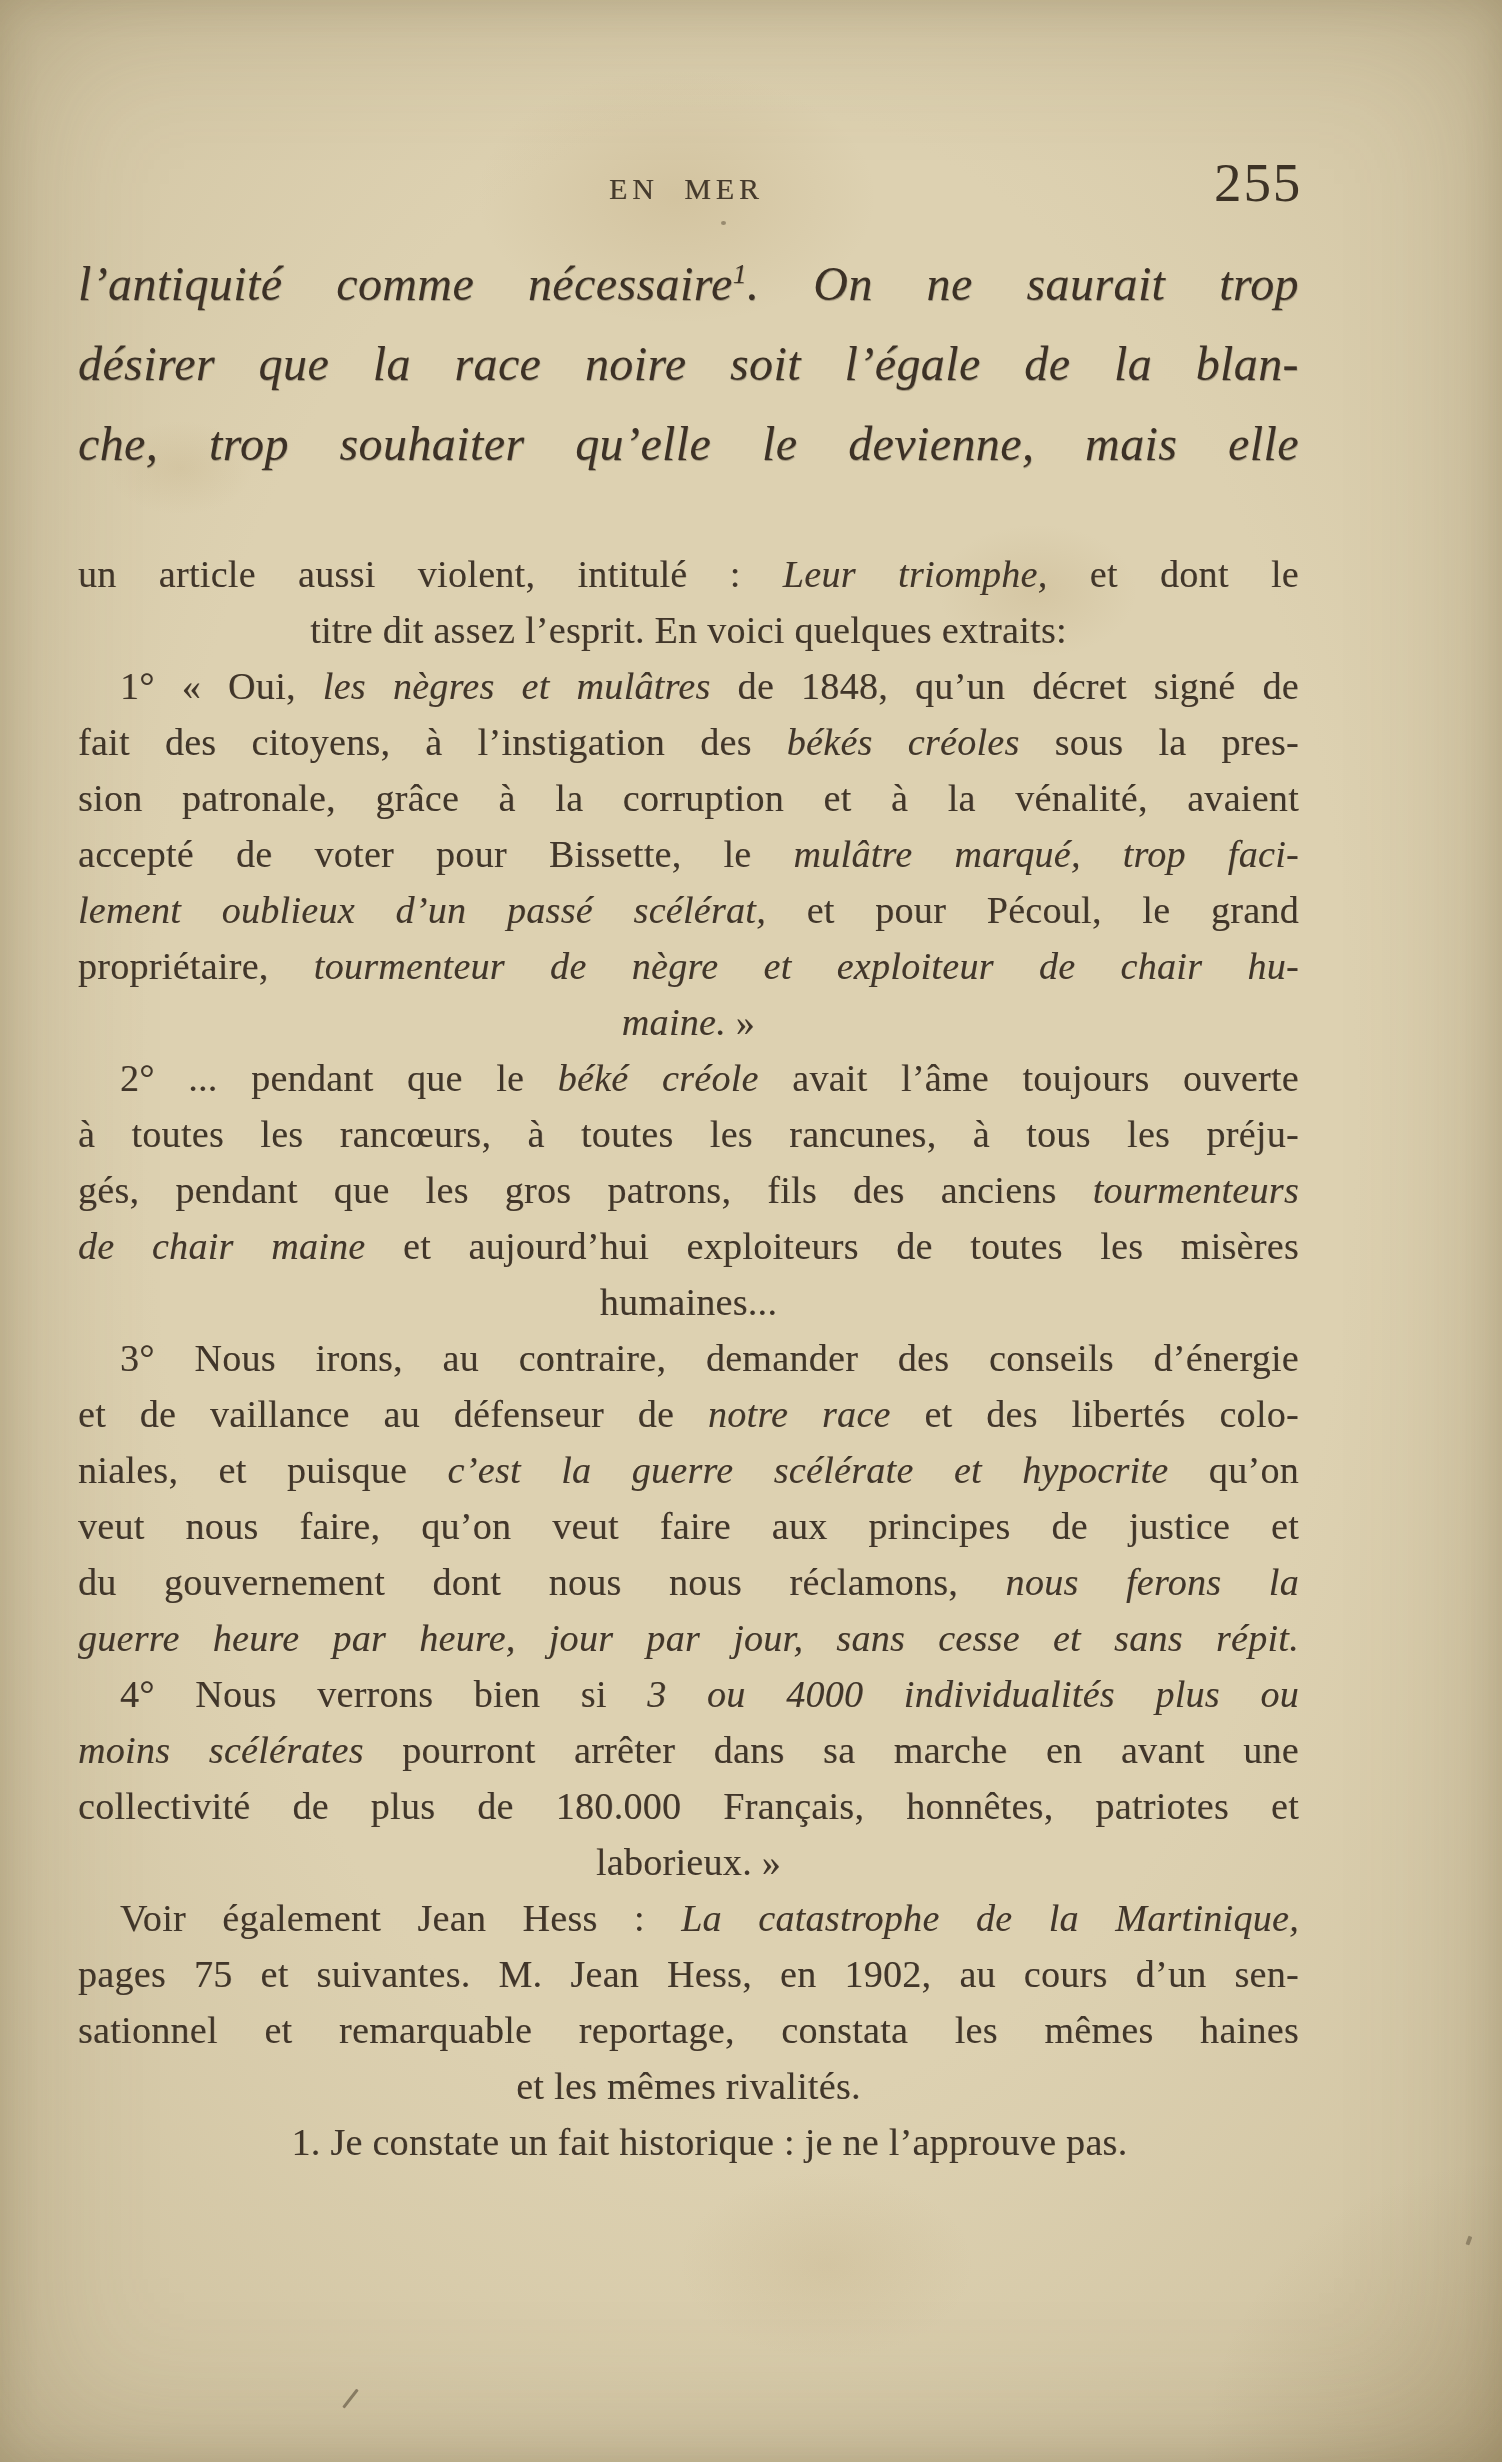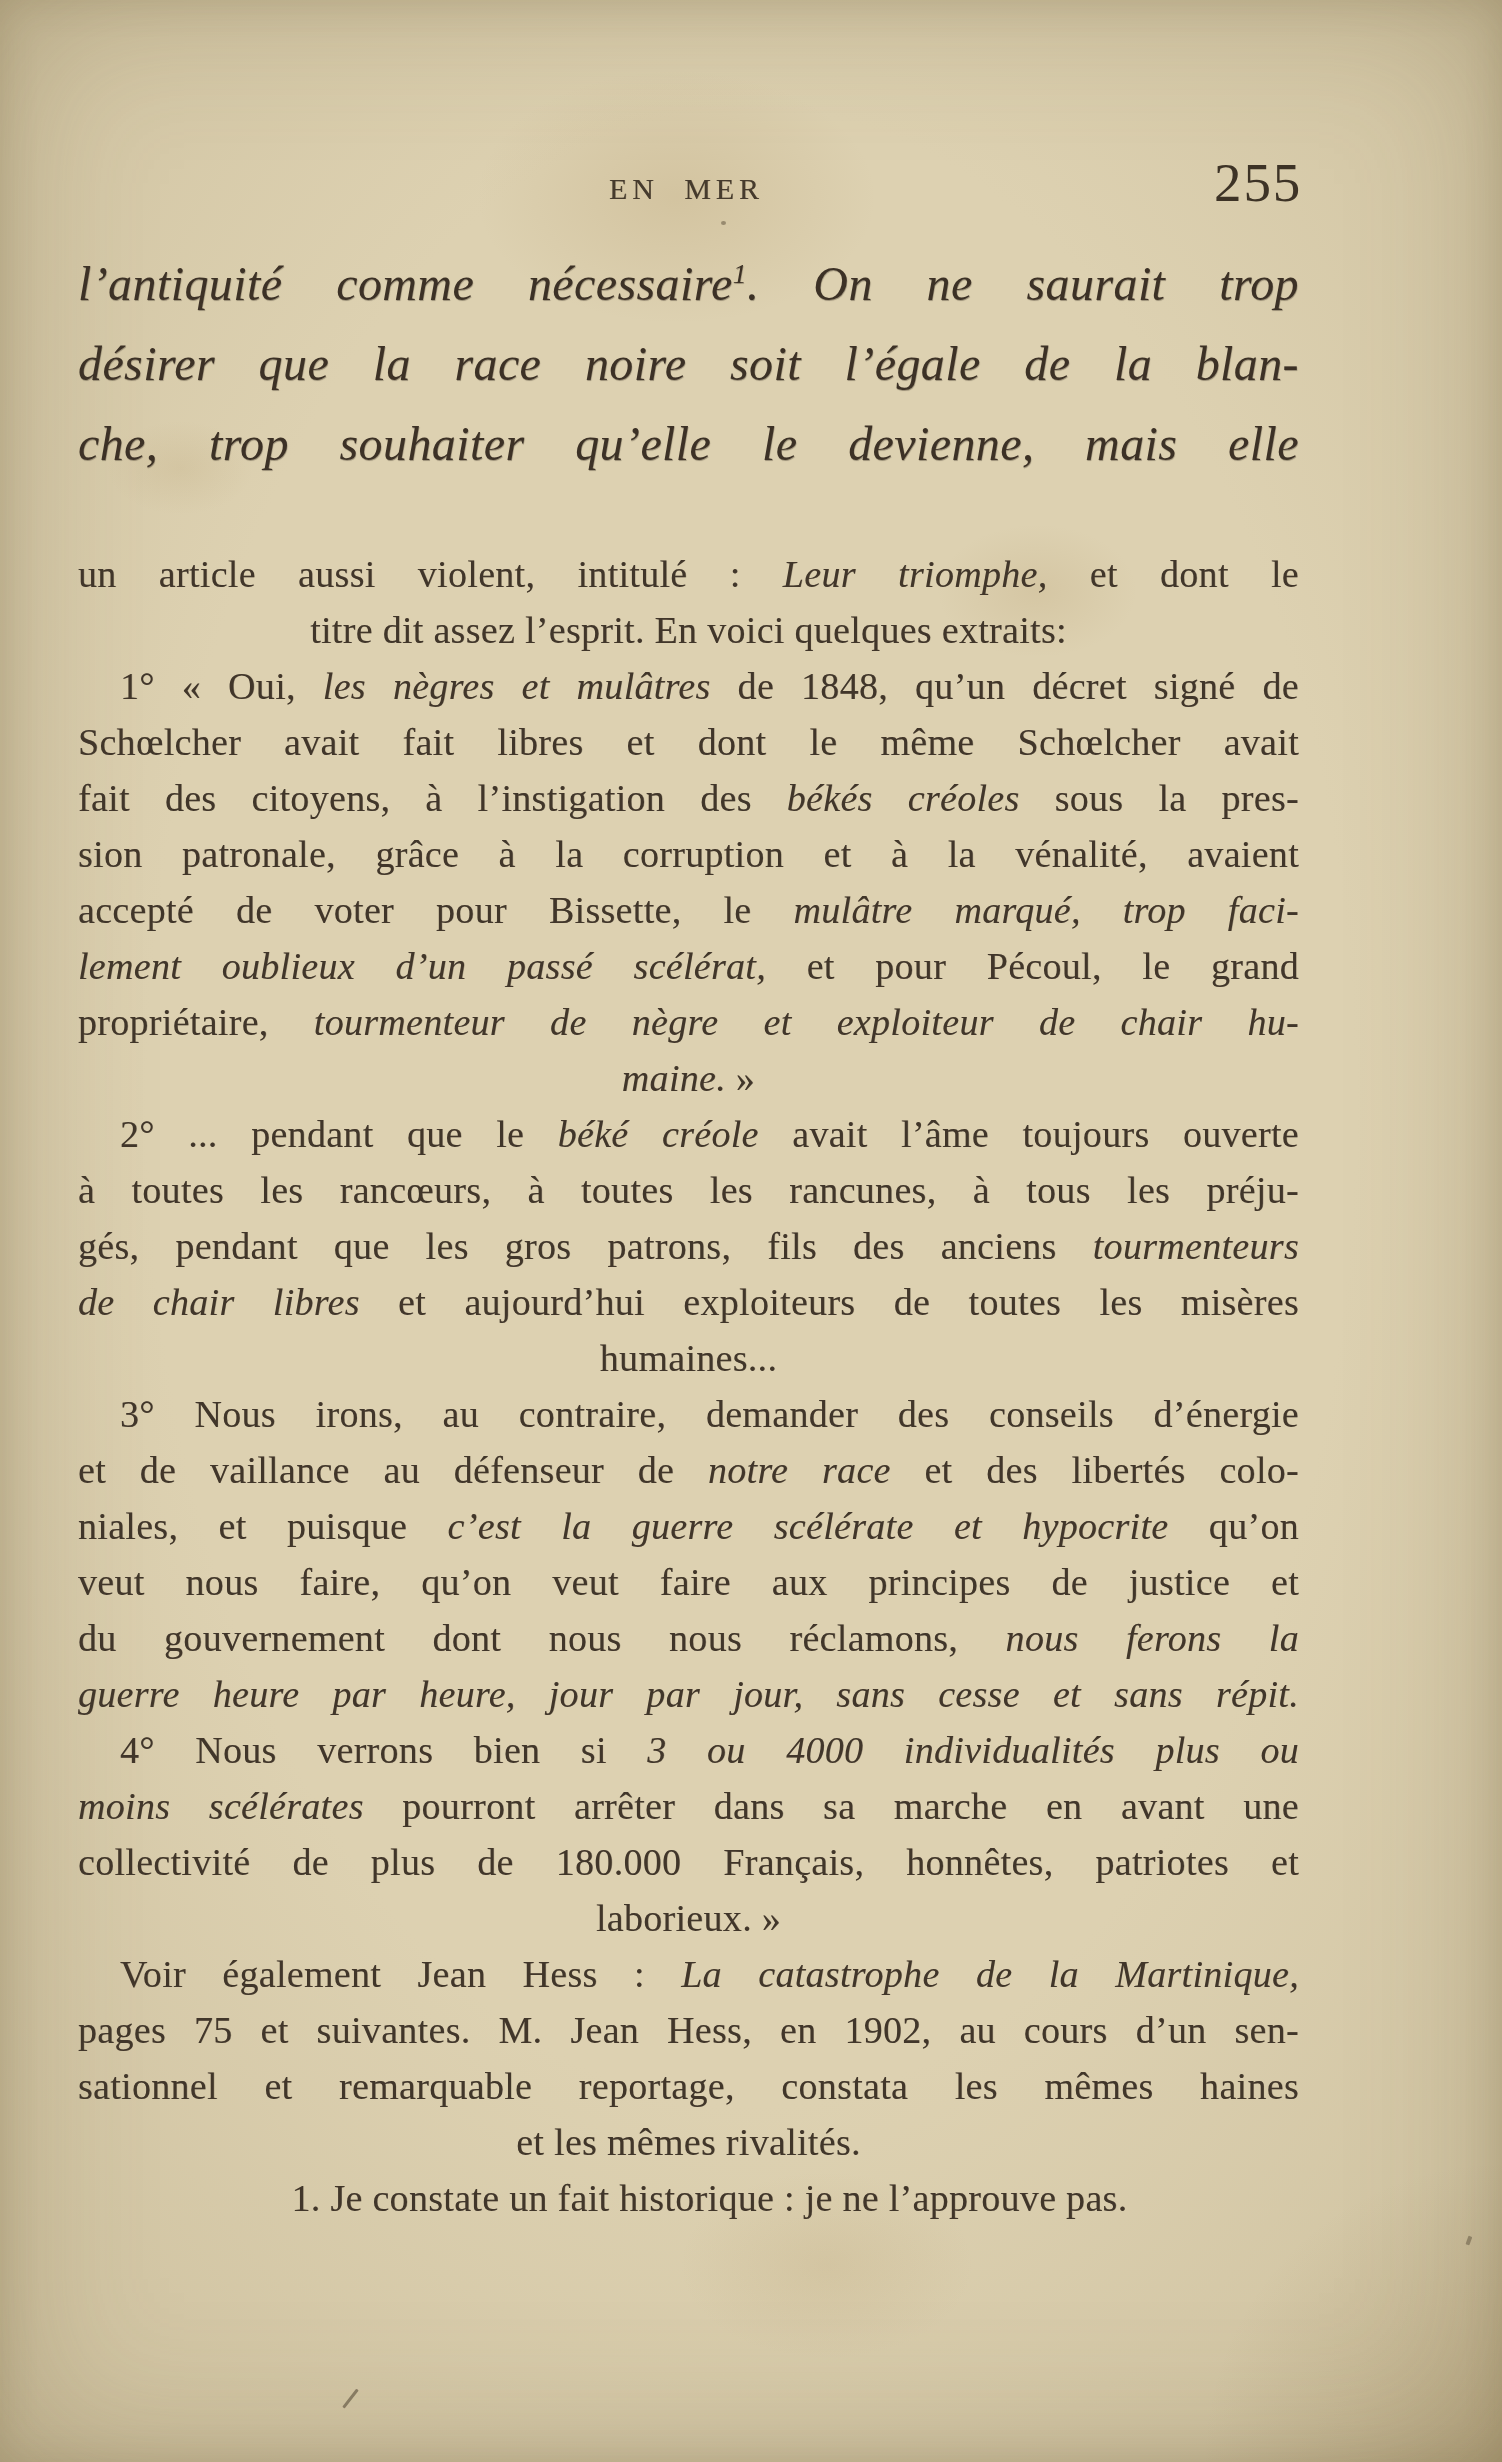--- a/index.html
+++ b/index.html
@@ -73,31 +73,30 @@
 
   <div id="main-text" class="textblock main-text">
       <div class="line stretch"><span>l’antiquité comme nécessaire</span><span class="sup">1</span><span>. On ne saurait trop</span></div>
       <div class="line stretch"><span>désirer que la race noire soit l’égale de la blan-</span></div>
       <div class="line stretch"><span>che, trop souhaiter qu’elle le devienne, mais elle</span></div>
     </div>
   <div id="footnote-text" class="textblock footnote-text">
       <div class="line stretch"><span>un article aussi violent, intitulé : </span><span class="it">Leur triomphe,</span><span> et dont le</span></div>
       <div class="line"><span>titre dit assez l’esprit. En voici quelques extraits:</span></div>
       <div class="line stretch indent"><span>1° « Oui, </span><span class="it">les nègres et mulâtres</span><span> de 1848, qu’un décret signé de</span></div>
-      <div class="line stretch"><span>Schœlcher avait fait libres et dont le même Schœlcher avait</span></div>
       <div class="line stretch"><span>fait des citoyens, à l’instigation des </span><span class="it">békés créoles</span><span> sous la pres-</span></div>
       <div class="line stretch"><span>sion patronale, grâce à la corruption et à la vénalité, avaient</span></div>
       <div class="line stretch"><span>accepté de voter pour Bissette, le </span><span class="it">mulâtre marqué, trop faci-</span></div>
       <div class="line stretch"><span class="it">lement oublieux d’un passé scélérat,</span><span> et pour Pécoul, le grand</span></div>
       <div class="line stretch"><span>propriétaire, </span><span class="it">tourmenteur de nègre et exploiteur de chair hu-</span></div>
       <div class="line"><span class="it">maine.</span><span> »</span></div>
       <div class="line stretch indent"><span>2° ... pendant que le </span><span class="it">béké créole</span><span> avait l’âme toujours ouverte</span></div>
       <div class="line stretch"><span>à toutes les rancœurs, à toutes les rancunes, à tous les préju-</span></div>
       <div class="line stretch"><span>gés, pendant que les gros patrons, fils des anciens </span><span class="it">tourmenteurs</span></div>
-      <div class="line stretch"><span class="it">de chair libres</span><span> et aujourd’hui exploiteurs de toutes les misères</span></div>
+      <div class="line stretch"><span class="it">de chair maine</span><span> et aujourd’hui exploiteurs de toutes les misères</span></div>
       <div class="line"><span>humaines...</span></div>
       <div class="line stretch indent"><span>3° Nous irons, au contraire, demander des conseils d’énergie</span></div>
       <div class="line stretch"><span>et de vaillance au défenseur de </span><span class="it">notre race</span><span> et des libertés colo-</span></div>
       <div class="line stretch"><span>niales, et puisque </span><span class="it">c’est la guerre scélérate et hypocrite</span><span> qu’on</span></div>
       <div class="line stretch"><span>veut nous faire, qu’on veut faire aux principes de justice et</span></div>
       <div class="line stretch"><span>du gouvernement dont nous nous réclamons, </span><span class="it">nous ferons la</span></div>
       <div class="line stretch"><span class="it">guerre heure par heure, jour par jour, sans cesse et sans répit.</span></div>
       <div class="line stretch indent"><span>4° Nous verrons bien si </span><span class="it">3 ou 4000 individualités plus ou</span></div>
       <div class="line stretch"><span class="it">moins scélérates</span><span> pourront arrêter dans sa marche en avant une</span></div>
       <div class="line stretch"><span>collectivité de plus de 180.000 Français, honnêtes, patriotes et</span></div>

